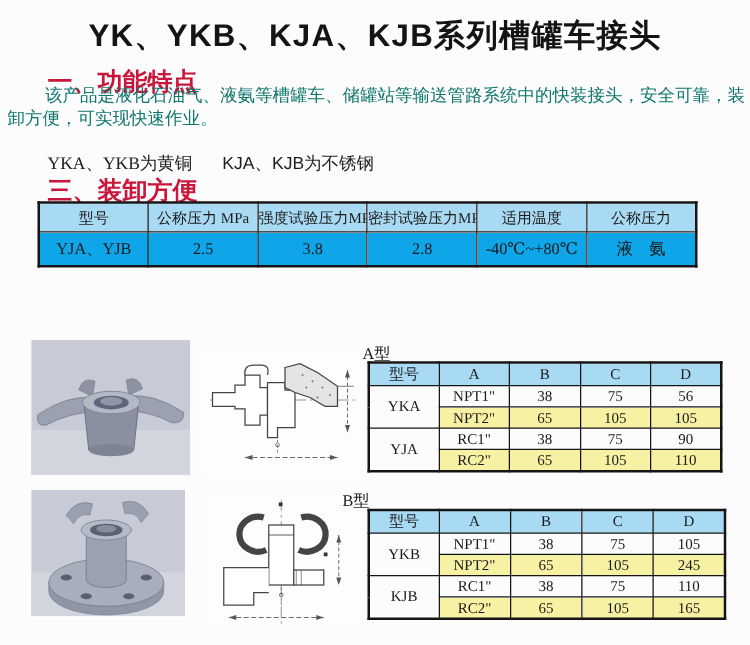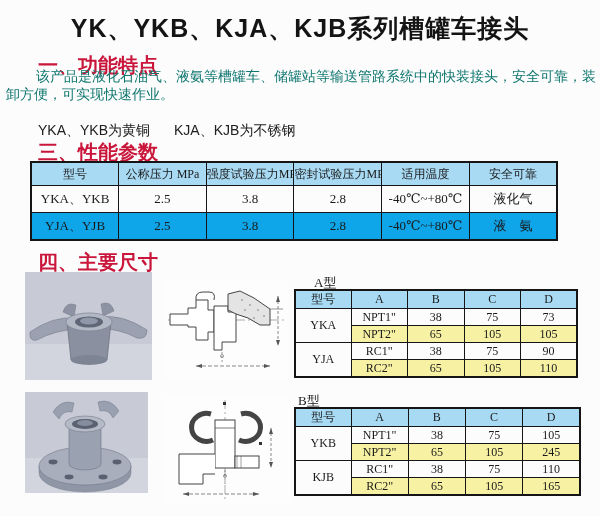--- a/index.html
+++ b/index.html
@@ -8,41 +8,41 @@
   .title{position:absolute;top:12px;left:0;width:100%;text-align:center;
          font-size:25px;font-weight:bold;color:#141414;letter-spacing:1px;}
   .heading{position:absolute;left:38px;color:#c9163a;font-weight:bold;font-size:20px;}
   #h1{top:52px}
   #h2{top:107px}
   #h3{top:139px}
   #h4{top:249px}
   .body-text{position:absolute;top:67px;left:6px;width:590px;margin:0;
              font-size:14px;line-height:18px;color:#0f766e;text-indent:30px;}
   .materials{position:absolute;top:122px;left:38px;font-size:14px;color:#202020;}
-  .materials .m1{margin-right:24px;}
+  .materials .m1{margin-right:24px;font-family:Liberation Serif, serif;}
 
   table{border-collapse:collapse;table-layout:fixed;text-align:center;
         font-family:"Liberation Serif","DejaVu Serif",serif;color:#1a1a1a;}
   th,td{border:1px solid #151515;padding:0;overflow:hidden;white-space:nowrap;}
   thead th{background:#a9daf3;font-weight:normal;}
 
   .perf{position:absolute;left:30px;top:161px;width:528px;font-size:13px;border:2px solid #151515;}
   .perf thead th{height:22px;font-size:12px;}
   .perf td{height:26px;}
   .perf tr.yellow td{background:#0ea5e9;}
 
   .dim{position:absolute;font-size:12px;border:2px solid #151515;}
   #dimA{left:294px;top:289px;width:284px;}
   #dimB{left:294px;top:407px;width:287px;}
   .dim thead th{height:17px;}
   .dim td{height:16px;}
   .dim tr.yellow td{background:#f7f1a3;}
 
   .type-label{position:absolute;font-family:"Liberation Serif","DejaVu Serif",serif;
-              font-size:13px;color:#202020;margin-left:24px;}
+              font-size:13px;color:#202020;}
   #labelA{left:290px;top:274px}
   #labelB{left:274px;top:392px}
 
   .photo,.drawing{position:absolute;}
   #photoA{left:25px;top:272px;}
   #photoB{left:25px;top:392px;}
   #drawA{left:166px;top:280px;}
   #drawB{left:163px;top:398px;}
   svg{display:block;}
 </style>
@@ -53,54 +53,45 @@
 
   <div class="title">YK、YKB、KJA、KJB系列槽罐车接头</div>
 
   <div class="heading" id="h1">一、功能特点</div>
   <p class="body-text">该产品是液化石油气、液氨等槽罐车、储罐站等输送管路系统中的快装接头，安全可靠，装卸方便，可实现快速作业。</p>
 
   <div class="materials">
     <span class="m1">YKA、YKB为黄铜</span><span>KJA、KJB为不锈钢</span>
   </div>
 
-  <div class="heading" id="h3">三、性能参数</div>
+  <div class="heading" id="h3">三、装卸方便</div>
 
   <table class="perf">
     <thead>
       <tr>
         <th>型号</th>
         <th>公称压力 MPa</th>
         <th>强度试验压力MPa</th>
         <th>密封试验压力MPa</th>
         <th>适用温度</th>
-        <th>安全可靠</th>
+        <th>公称压力</th>
       </tr>
     </thead>
     <tbody>
-      <tr>
-        <td>YKA、YKB</td>
-        <td>2.5</td>
-        <td>3.8</td>
-        <td>2.8</td>
-        <td>-40℃~+80℃</td>
-        <td>液化气</td>
-      </tr>
       <tr class="yellow">
         <td>YJA、YJB</td>
         <td>2.5</td>
         <td>3.8</td>
         <td>2.8</td>
         <td>-40℃~+80℃</td>
         <td>液　氨</td>
       </tr>
     </tbody>
   </table>
 
-  <div class="heading" id="h4">四、主要尺寸</div>
 
   <div class="photo" id="photoA">
     <svg width="127" height="108" viewBox="0 0 127 108">
       <rect width="127" height="108" fill="#c8cad6"></rect>
       <rect y="72" width="127" height="36" fill="#d2d4de"></rect>
       <path d="M5 60 Q28 44 50 46 L54 57 Q30 58 12 68 Q4 70 5 60 Z" fill="#9ba1b0" stroke="#747a88" stroke-width="0.6"></path>
       <path d="M122 58 Q98 42 76 45 L72 56 Q96 57 112 66 Q122 68 122 58 Z" fill="#9ba1b0" stroke="#747a88" stroke-width="0.6"></path>
       <path d="M38 40 q3 -11 13 -7 l-2 12 z" fill="#8d93a2" stroke="#747a88" stroke-width="0.5"></path>
       <path d="M89 39 q-3 -11 -13 -7 l2 12 z" fill="#8d93a2" stroke="#747a88" stroke-width="0.5"></path>
       <path d="M42 50 L86 50 L82 88 Q64 94 46 88 Z" fill="#8a90a0" stroke="#6c7382" stroke-width="0.8"></path>
@@ -155,21 +146,21 @@
         <th>C</th>
         <th>D</th>
       </tr>
     </thead>
     <tbody>
       <tr>
         <td rowspan="2">YKA</td>
         <td>NPT1"</td>
         <td>38</td>
         <td>75</td>
-        <td>73</td>
+        <td>56</td>
       </tr>
       <tr class="yellow">
         <td>NPT2"</td>
         <td>65</td>
         <td>105</td>
         <td>105</td>
       </tr>
       <tr>
         <td rowspan="2">YJA</td>
         <td>RC1"</td>

